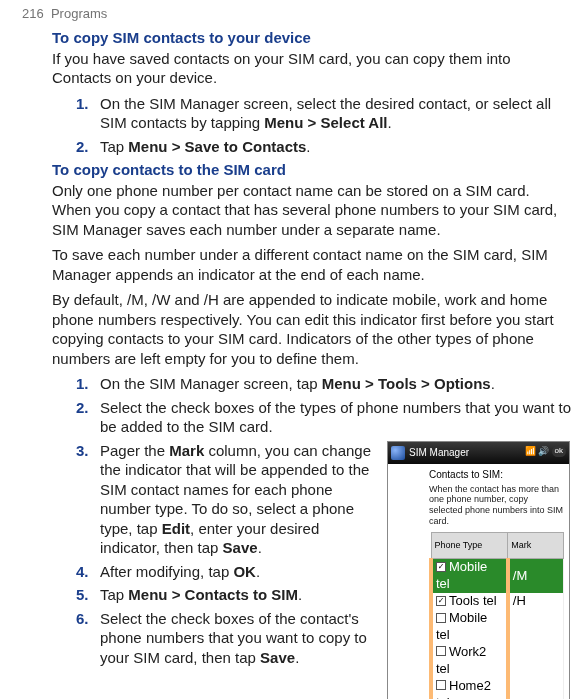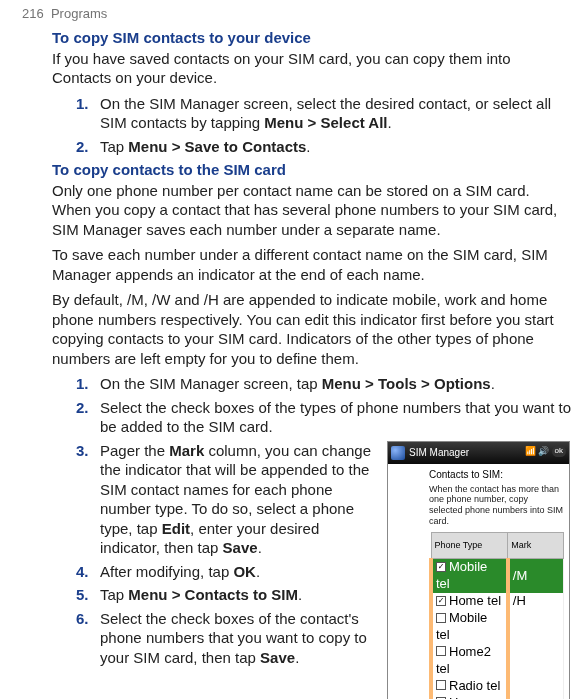--- a/index.html
+++ b/index.html
@@ -217,25 +217,29 @@
               <th class="ss-th" style="width:58%">Phone Type</th>
               <th class="ss-th">Mark</th>
             </tr>
             </tbody>
               <tbody id="ss-rows">
                 <tr class="ss-row sel">
                   <td class="ss-td"><span class="ss-cb chk"></span><span>Mobile tel</span></td>
                   <td class="ss-td">/M</td>
                 </tr>
                 <tr class="ss-row">
-                  <td class="ss-td"><span class="ss-cb chk"></span><span>Home tel</span></td>
+                  <td class="ss-td"><span class="ss-cb chk"></span><span>Tools tel</span></td>
                   <td class="ss-td">/H</td>
                 </tr>
                 <tr class="ss-row">
                   <td class="ss-td"><span class="ss-cb"></span><span>Mobile tel</span></td>
+                  <td class="ss-td"></td>
+                </tr>
+                <tr class="ss-row">
+                  <td class="ss-td"><span class="ss-cb"></span><span>Work2 tel</span></td>
                   <td class="ss-td"></td>
                 </tr>
                 <tr class="ss-row">
                   <td class="ss-td"><span class="ss-cb"></span><span>Home2 tel</span></td>
                   <td class="ss-td"></td>
                 </tr>
                 <tr class="ss-row">
                   <td class="ss-td"><span class="ss-cb"></span><span>Radio tel</span></td>
                   <td class="ss-td"></td>
                 </tr>

